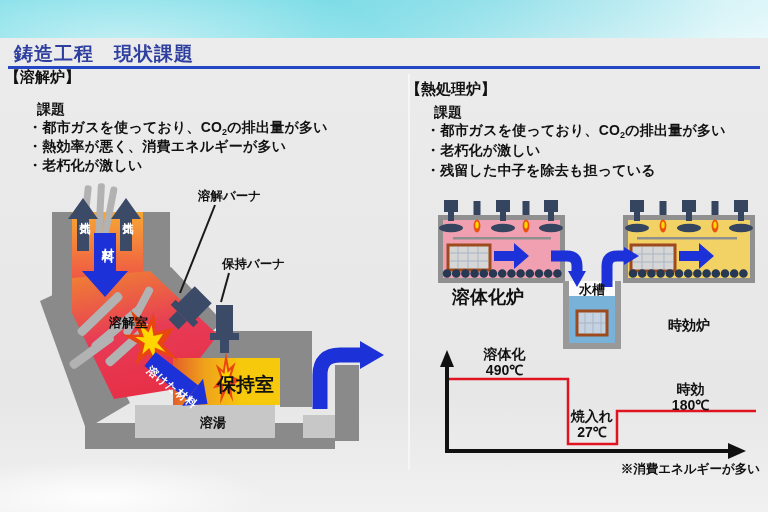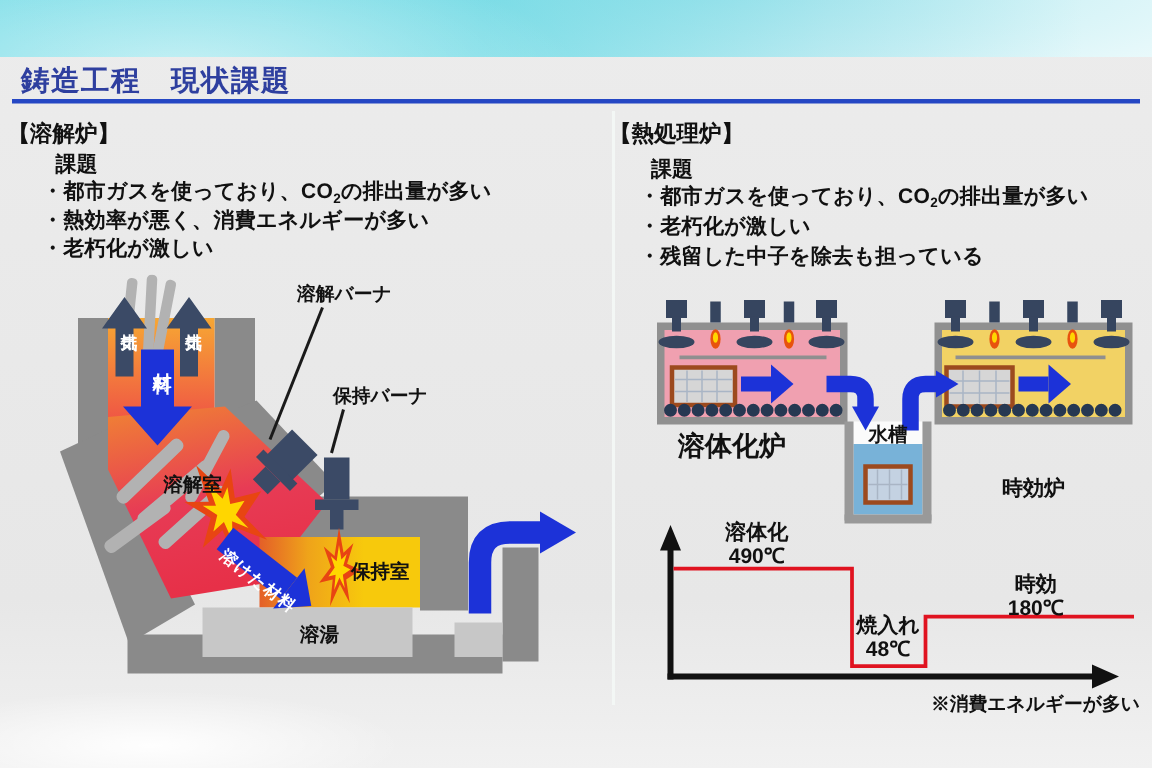--- a/index.html
+++ b/index.html
@@ -29,21 +29,21 @@
 </head>
 <body>
 
 <div class="canvas">
 
   <div class="header"></div>
   <div class="title">鋳造工程　現状課題</div>
   <div class="rule"></div>
   <div class="divider"></div>
 
-  <div class="h-sec" style="left:5px;top:80px;font-family:Liberation Serif, serif;">【溶解炉】</div>
+  <div class="h-sec" style="left:5px;top:68px;font-family:Liberation Serif, serif;">【溶解炉】</div>
   <div class="kadai" style="left:37px;top:101px;">課題</div>
   <div class="issue" style="left:28px;top:119px;"><span>・都市ガスを使っており、CO</span><span class="sub">2</span><span>の排出量が多い</span></div>
   <div class="issue" style="left:28px;top:138px;"><span>・熱効率が悪く、消費エネルギーが多い</span></div>
   <div class="issue" style="left:28px;top:157px;"><span>・老朽化が激しい</span></div>
 
   <div class="h-sec" style="left:406px;top:80px;">【熱処理炉】</div>
   <div class="kadai" style="left:434px;top:104px;">課題</div>
   <div class="issue" style="left:426px;top:122px;"><span>・都市ガスを使っており、CO</span><span class="sub">2</span><span>の排出量が多い</span></div>
   <div class="issue" style="left:426px;top:142px;"><span>・老朽化が激しい</span></div>
   <div class="issue" style="left:426px;top:162px;"><span>・残留した中子を除去も担っている</span></div>
@@ -158,21 +158,21 @@
     <line x1="199" y1="90" x2="191" y2="119" stroke="#1a1a1a" stroke-width="2"></line>
   </svg>
 
   <div class="wlbl vtext" style="left:77px;top:213px;font-size:11px;">排気</div>
   <div class="wlbl vtext" style="left:120px;top:213px;font-size:11px;">排気</div>
   <div class="wlbl vtext" style="left:99px;top:238px;font-size:12.5px;">材料</div>
   <div class="lbl" style="left:198px;top:188px;font-size:12.5px;">溶解バーナ</div>
   <div class="lbl" style="left:222px;top:256px;font-size:12.5px;">保持バーナ</div>
   <div class="lbl" style="left:95px;top:314px;font-size:13px;margin-left:14px;">溶解室</div>
   <div class="wlbl" style="left:153px;top:363px;font-size:11px;transform:rotate(38deg);transform-origin:0 0;letter-spacing:1px;">溶けた材料</div>
-  <div class="lbl" style="left:234px;top:372px;font-size:13px;">保持室</div>
+  <div class="lbl" style="left:217px;top:372px;font-size:19px;">保持室</div>
   <div class="lbl" style="left:200px;top:414px;font-size:13px;">溶湯</div>
 
   <svg style="left:425px;top:195px;" width="340" height="180" viewBox="0 0 340 180">
 
     <g>
       <rect x="13" y="20" width="127" height="68" fill="#909090"></rect>
       <rect x="18" y="25" width="117" height="58" fill="#f0a0b0"></rect>
       <g fill="#36455f">
         <rect x="19" y="5" width="14" height="12"></rect>
           <rect x="23" y="16" width="6" height="10"></rect>
@@ -265,21 +265,21 @@
     <polygon points="298,98 298,114 316,106" fill="#111"></polygon>
     <path d="M 19,34 H 138 V 99 H 187 V 66 H 326" fill="none" stroke="#e01320" stroke-width="2.5"></path>
   </svg>
 
   <div class="chart-lbl" style="left:462px;top:346px;width:85px;">
     <div>溶体化</div>
     <div>490℃</div>
   </div>
   <div class="chart-lbl" style="left:553px;top:408px;width:78px;">
     <div>焼入れ</div>
-    <div>48℃</div>
+    <div>27℃</div>
   </div>
   <div class="chart-lbl" style="left:648px;top:381px;width:85px;">
     <div>時効</div>
     <div>180℃</div>
   </div>
   <div class="lbl" style="left:575px;top:461px;width:185px;font-size:12.5px;text-align:right;">※消費エネルギーが多い</div>
 
   <div class="bottom-glow"></div>
 </div>
 

